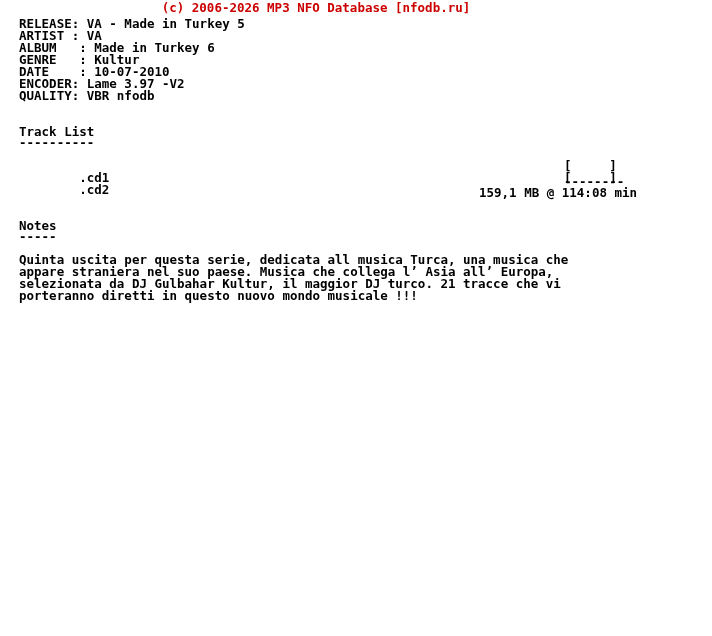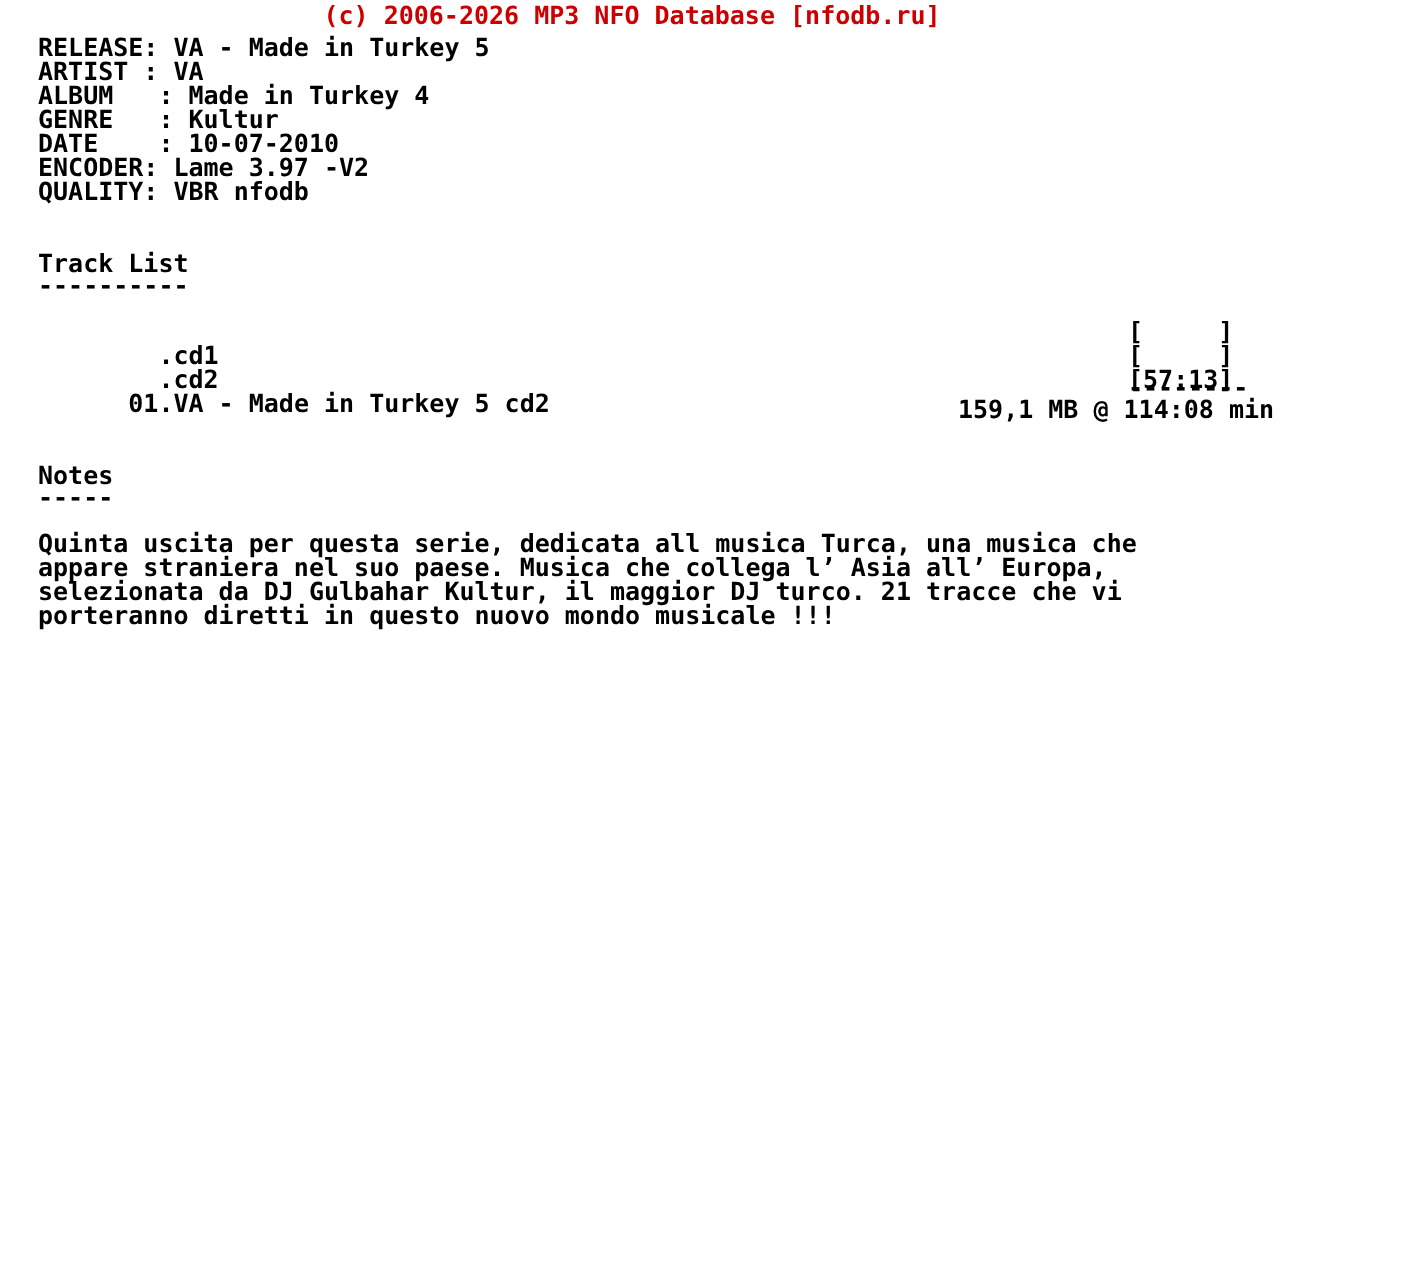--- a/index.html
+++ b/index.html
@@ -96,45 +96,41 @@
 <body>
 
 <div class="page">
 
   <div class="header" style="color: rgb(204, 0, 0);">(c) 2006-2026 MP3 NFO Database [nfodb.ru]</div>
 
   <div class="body-block">
 
     <div class="line">RELEASE: VA - Made in Turkey 5</div>
     <div class="line">ARTIST : VA</div>
-    <div class="line">ALBUM   : Made in Turkey 4</div>
+    <div class="line">ALBUM   : Made in Turkey 6</div>
     <div class="line">GENRE   : Kultur</div>
     <div class="line">DATE    : 10-07-2010</div>
     <div class="line">ENCODER: Lame 3.97 -V2</div>
     <div class="line">QUALITY: VBR nfodb</div>
 
     <div class="spacer"></div>
     <div class="spacer"></div>
 
     <div class="section-title">Track List</div>
     <div class="rule">----------</div>
 
     <div class="spacer"></div>
 
     <div class="track-row">
       <span>  .cd1</span>
       <span class="dur">[     ]</span>
     </div>
     <div class="track-row">
       <span>  .cd2</span>
       <span class="dur">[     ]</span>
-    </div>
-    <div class="track-row">
-      <span>01.VA - Made in Turkey 5 cd2</span>
-      <span class="dur">[57:13]</span>
     </div>
 
     <div class="total-row">
       <span class="total-rule">--------</span>
       <span class="total-text">159,1 MB @ 114:08 min</span>
     </div>
 
     <div class="spacer"></div>
     <div class="spacer"></div>
 

